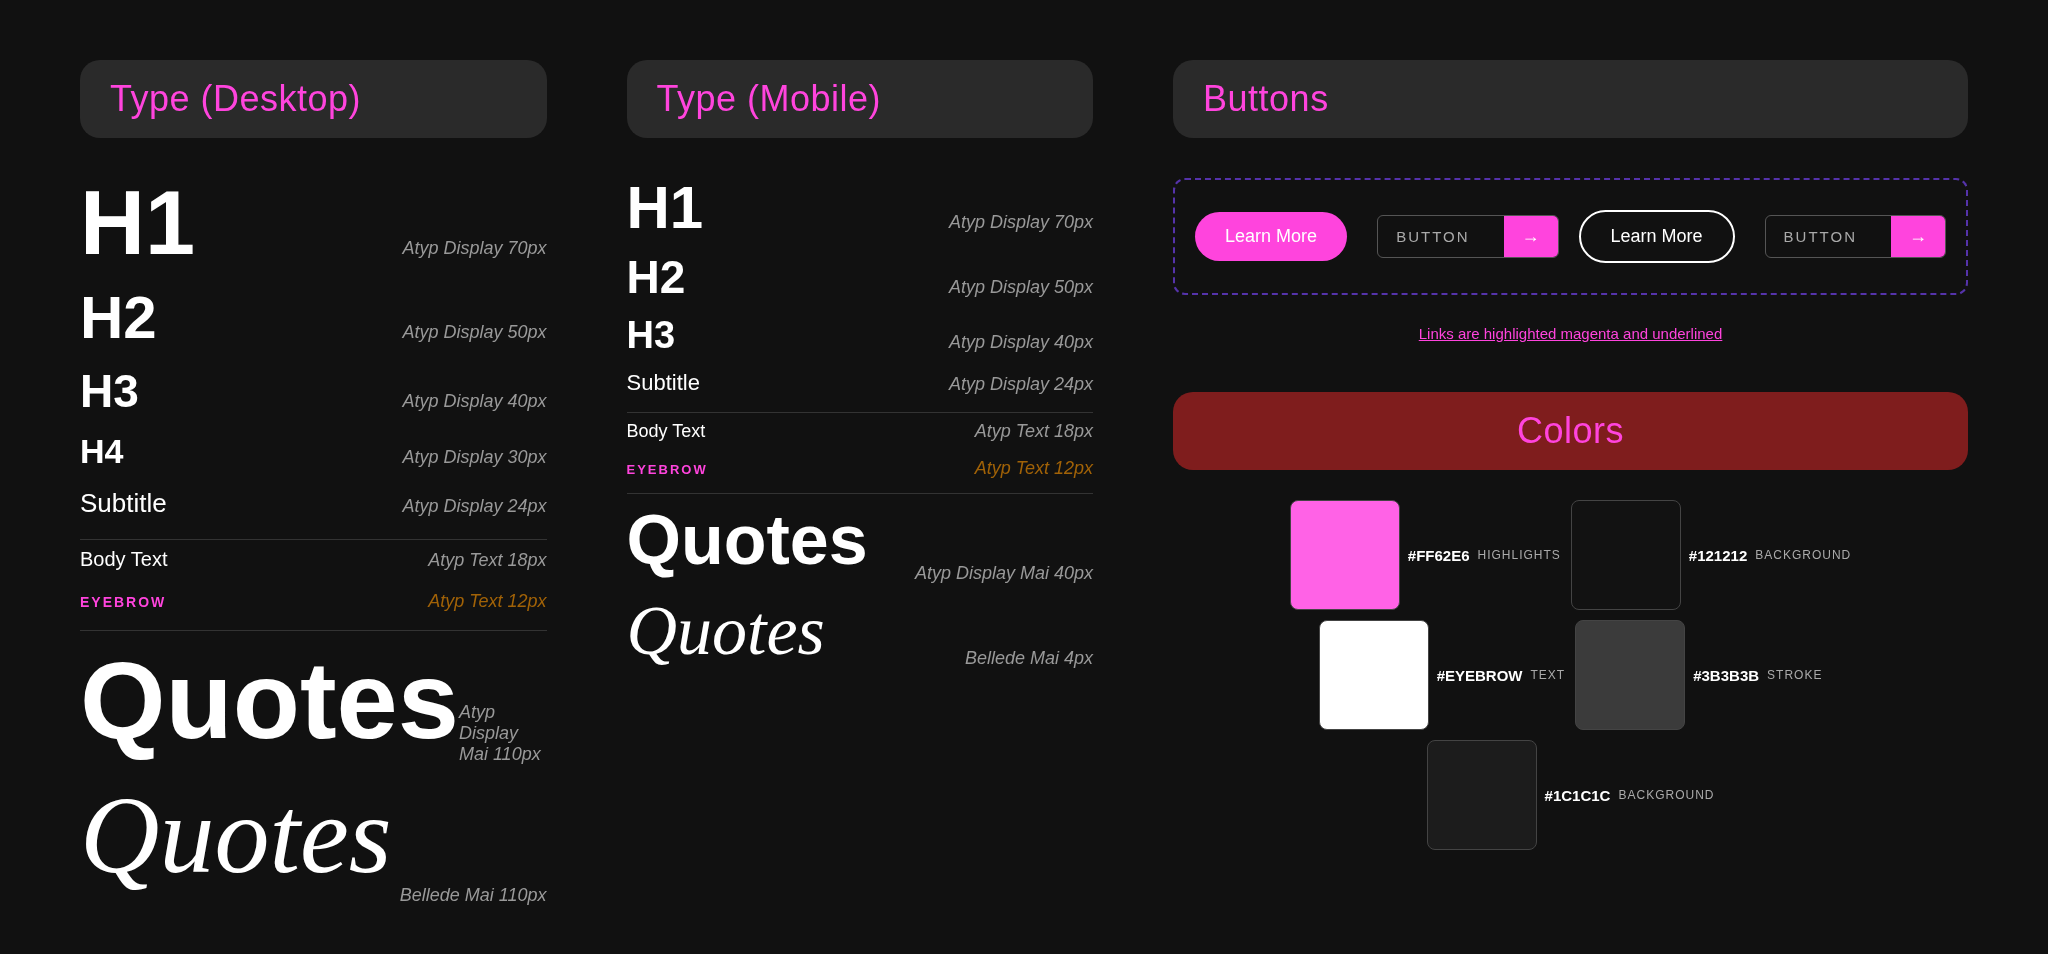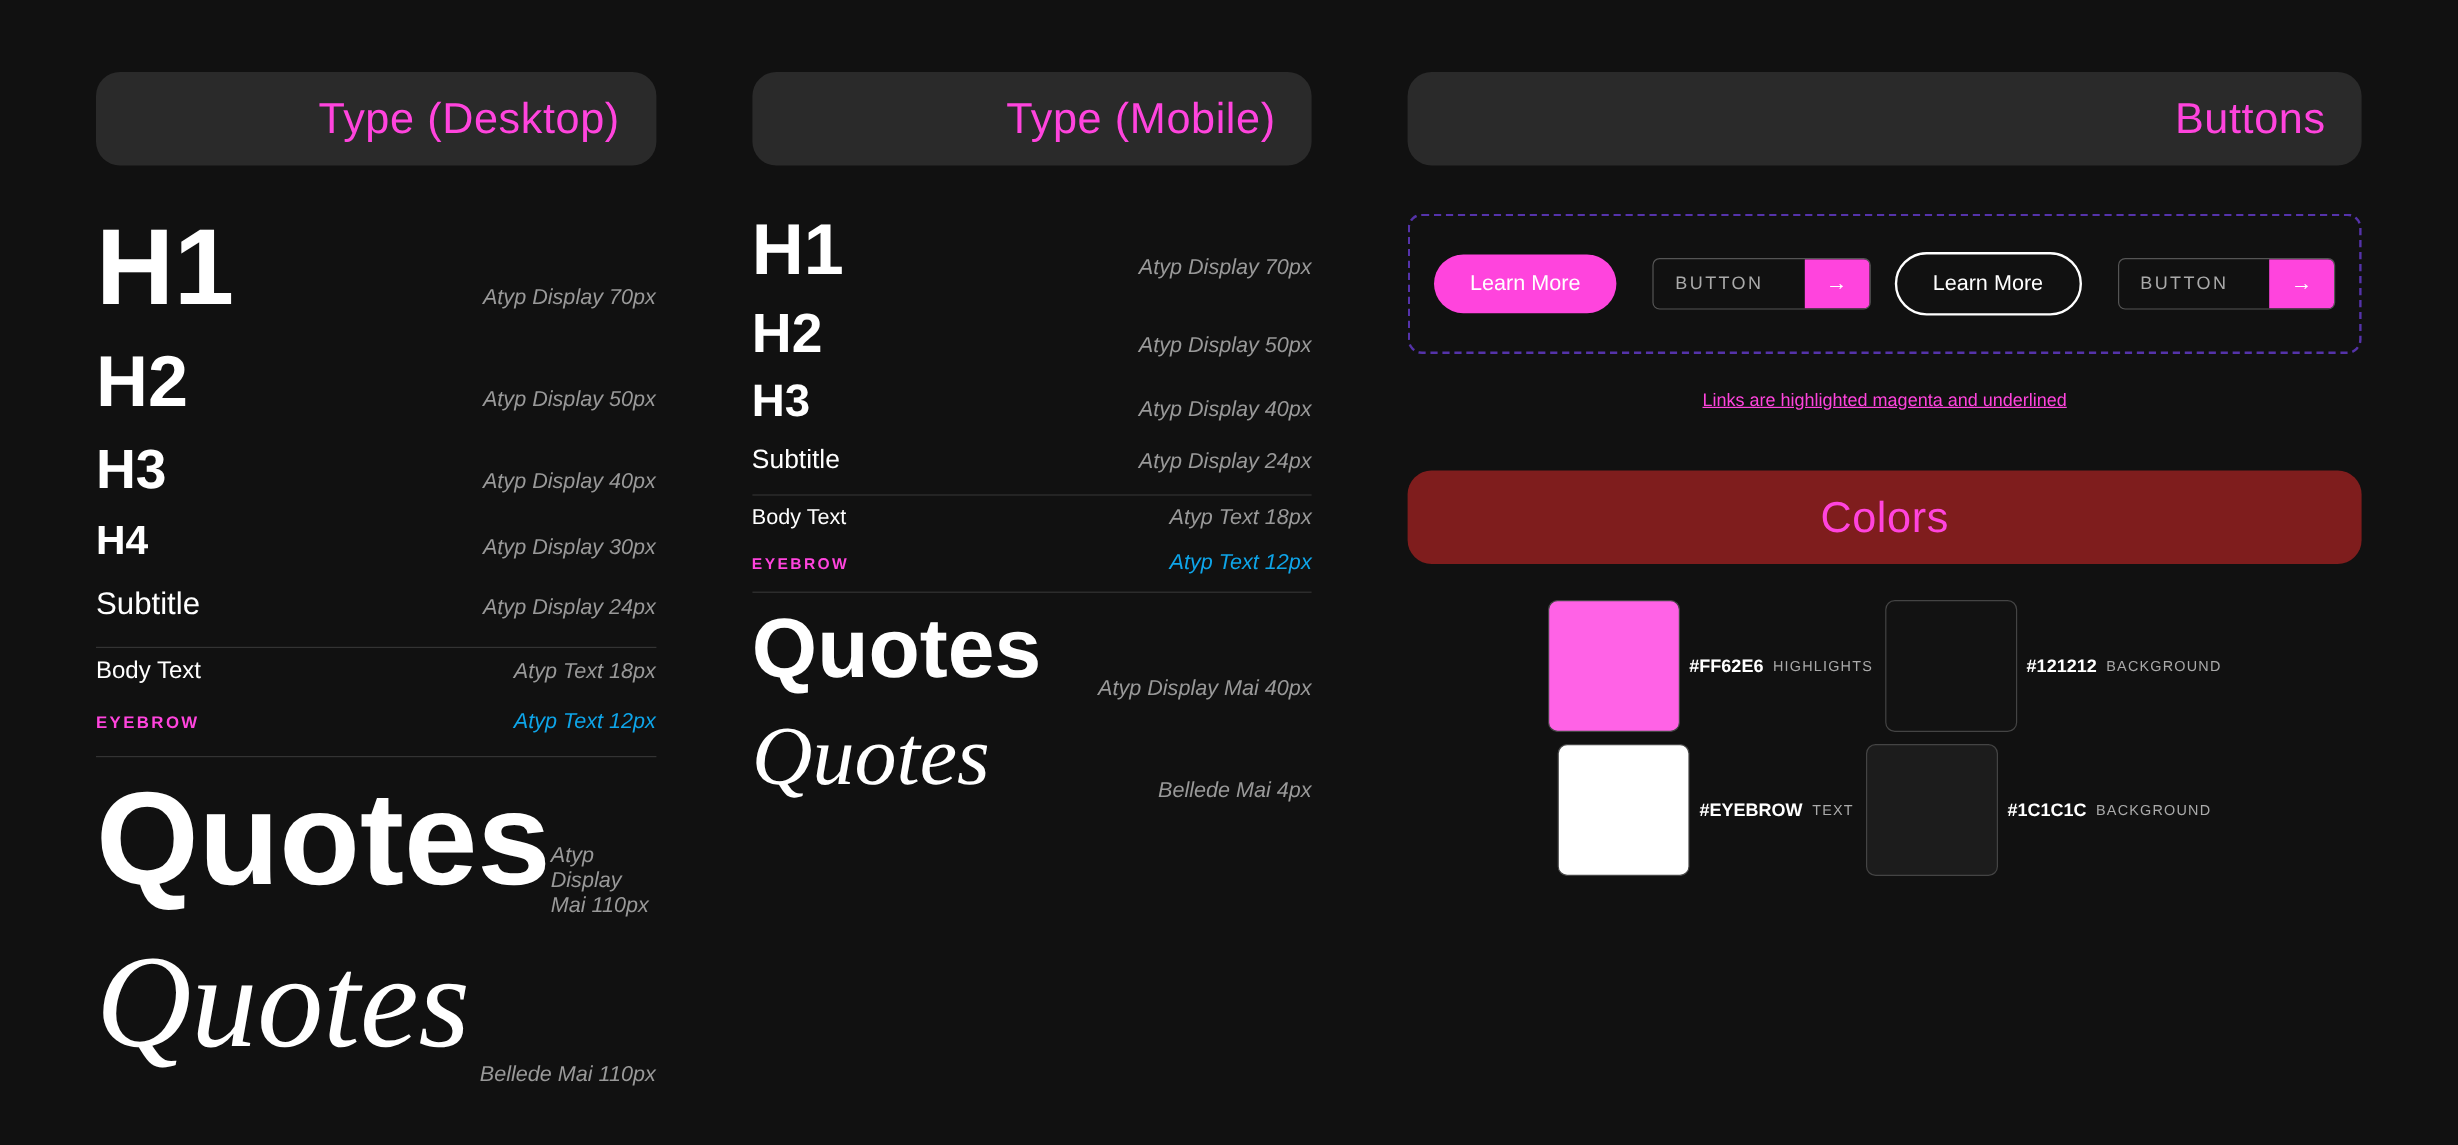--- a/index.html
+++ b/index.html
@@ -22,21 +22,21 @@
     }
 
     .section {
       padding: 20px 40px;
     }
 
     .section-header {
       background: #2a2a2a;
       border-radius: 20px;
       padding: 18px 30px;
-      text-align: right;
+      text-align: left;
       margin-bottom: 40px;
     }
 
     .section-header-title {
       color: #ff44dd;
       font-size: 36px;
       font-weight: 400;
       letter-spacing: 0.5px;
     }
 
@@ -218,21 +218,21 @@
       flex-direction: column;
     }
 
     .mobile-type-row {
       display: flex;
       justify-content: space-between;
       align-items: baseline;
       margin-bottom: 8px;
     }
 
-    .atyp-magenta { color: #0ea5e9; }
+    .atyp-magenta { color: #a16207; }
 
     .divider-line {
       height: 1px;
       background: #333;
       margin: 8px 0;
     }
   </style>
 </head>
 <body>
 
@@ -394,20 +394,25 @@
           <span class="color-hex">#121212</span>
           <span class="color-name">BACKGROUND</span>
         </div>
 
         <div class="color-swatch">
           <div class="color-box" style="background: #FFFFFF;"></div>
           <span class="color-hex">#EYEBROW</span>
           <span class="color-name">TEXT</span>
         </div>
 
+        <div class="color-swatch">
+          <div class="color-box" style="background: #3B3B3B;"></div>
+          <span class="color-hex">#3B3B3B</span>
+          <span class="color-name">STROKE</span>
+        </div>
 
         <div class="color-swatch">
           <div class="color-box" style="background: #1C1C1C; border: 1px solid #444;"></div>
           <span class="color-hex">#1C1C1C</span>
           <span class="color-name">BACKGROUND</span>
         </div>
       </div>
     </div>
   </div>
 

